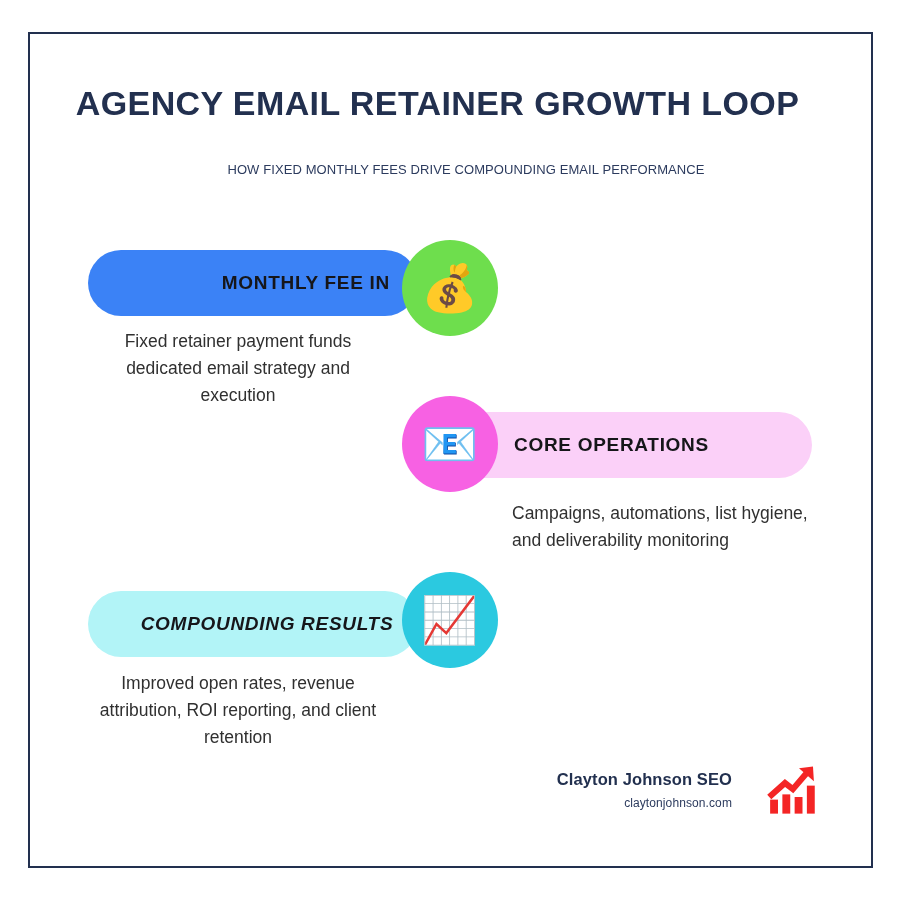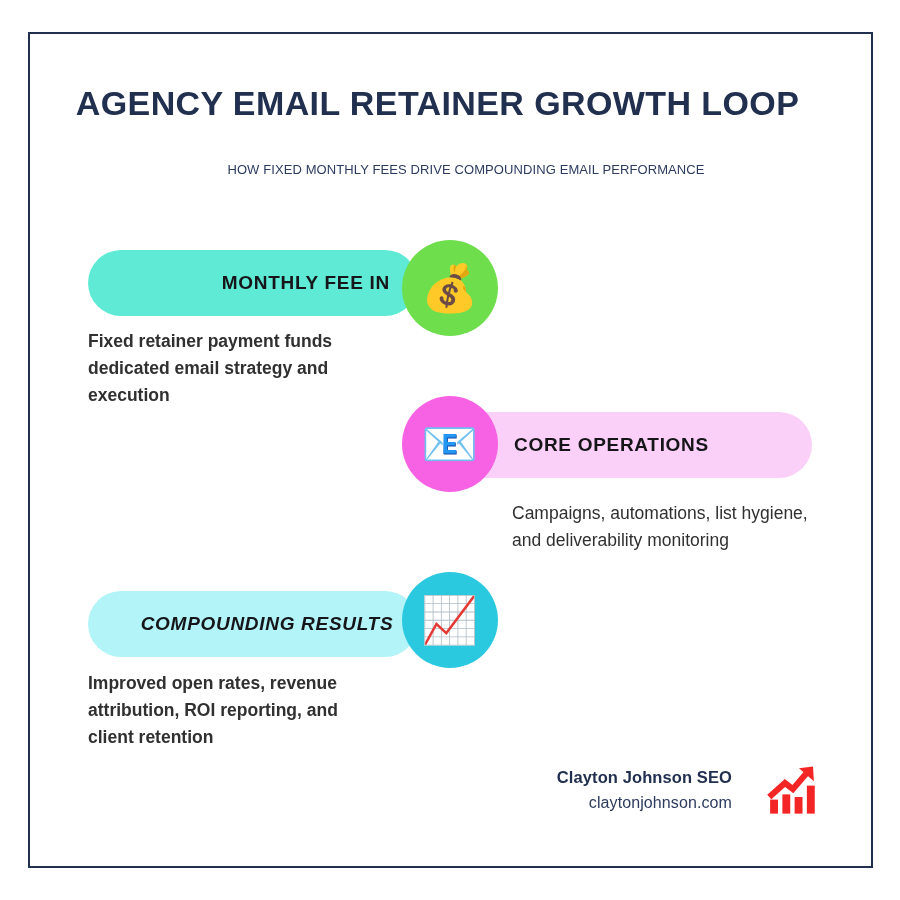--- a/index.html
+++ b/index.html
@@ -93,25 +93,25 @@
     font-family: "DejaVu Sans", sans-serif;
   }
 
   .desc {
     position: absolute;
     font-size: 17.5px;
     color: #303030;
     line-height: 1.55;
     font-family: "Liberation Sans", sans-serif;
   }
-  .desc.right { text-align: left; font-weight: bold; }
+  .desc.right { text-align: center; }
   .desc.left  { text-align: left; }
 
   
-  .step-1 .pill   { left: 88px;  top: 250px; width: 330px; justify-content: flex-end; padding-right: 28px; background: #5eead4; }
+  .step-1 .pill   { left: 88px;  top: 250px; width: 330px; justify-content: flex-end; padding-right: 28px; background: #3b82f6; }
   .step-1 .circle { left: 402px; top: 240px; background: #6ede4d; }
   .step-1 .desc   { left: 88px;  top: 328px; width: 300px; }
 
   
   .step-2 .pill   { left: 432px; top: 412px; width: 380px; justify-content: flex-start; padding-left: 82px; background: #fbd0f8; }
   .step-2 .circle { left: 402px; top: 396px; background: #f761e3; }
   .step-2 .desc   { left: 512px; top: 500px; width: 300px; }
 
   
   .step-3 .pill   { left: 88px;  top: 591px; width: 330px; justify-content: center; padding-left: 28px; background: #b2f4f7; font-style: italic; }
@@ -131,21 +131,21 @@
   }
   .brand-text { text-align: right; }
   .brand-name {
     font-size: 16.5px;
     font-weight: bold;
     color: #22304f;
     letter-spacing: 0.1px;
     line-height: 1.35;
   }
   .brand-url {
-    font-size: 16px;
+    font-size: 12px;
     color: #2c3b5e;
     letter-spacing: 0.1px;
     line-height: 1.4;
     margin-top: 4px;
   }
   .brand-logo { width: 56px; height: 56px; flex: 0 0 auto; }
 </style>
 </head>
 <body>
 

